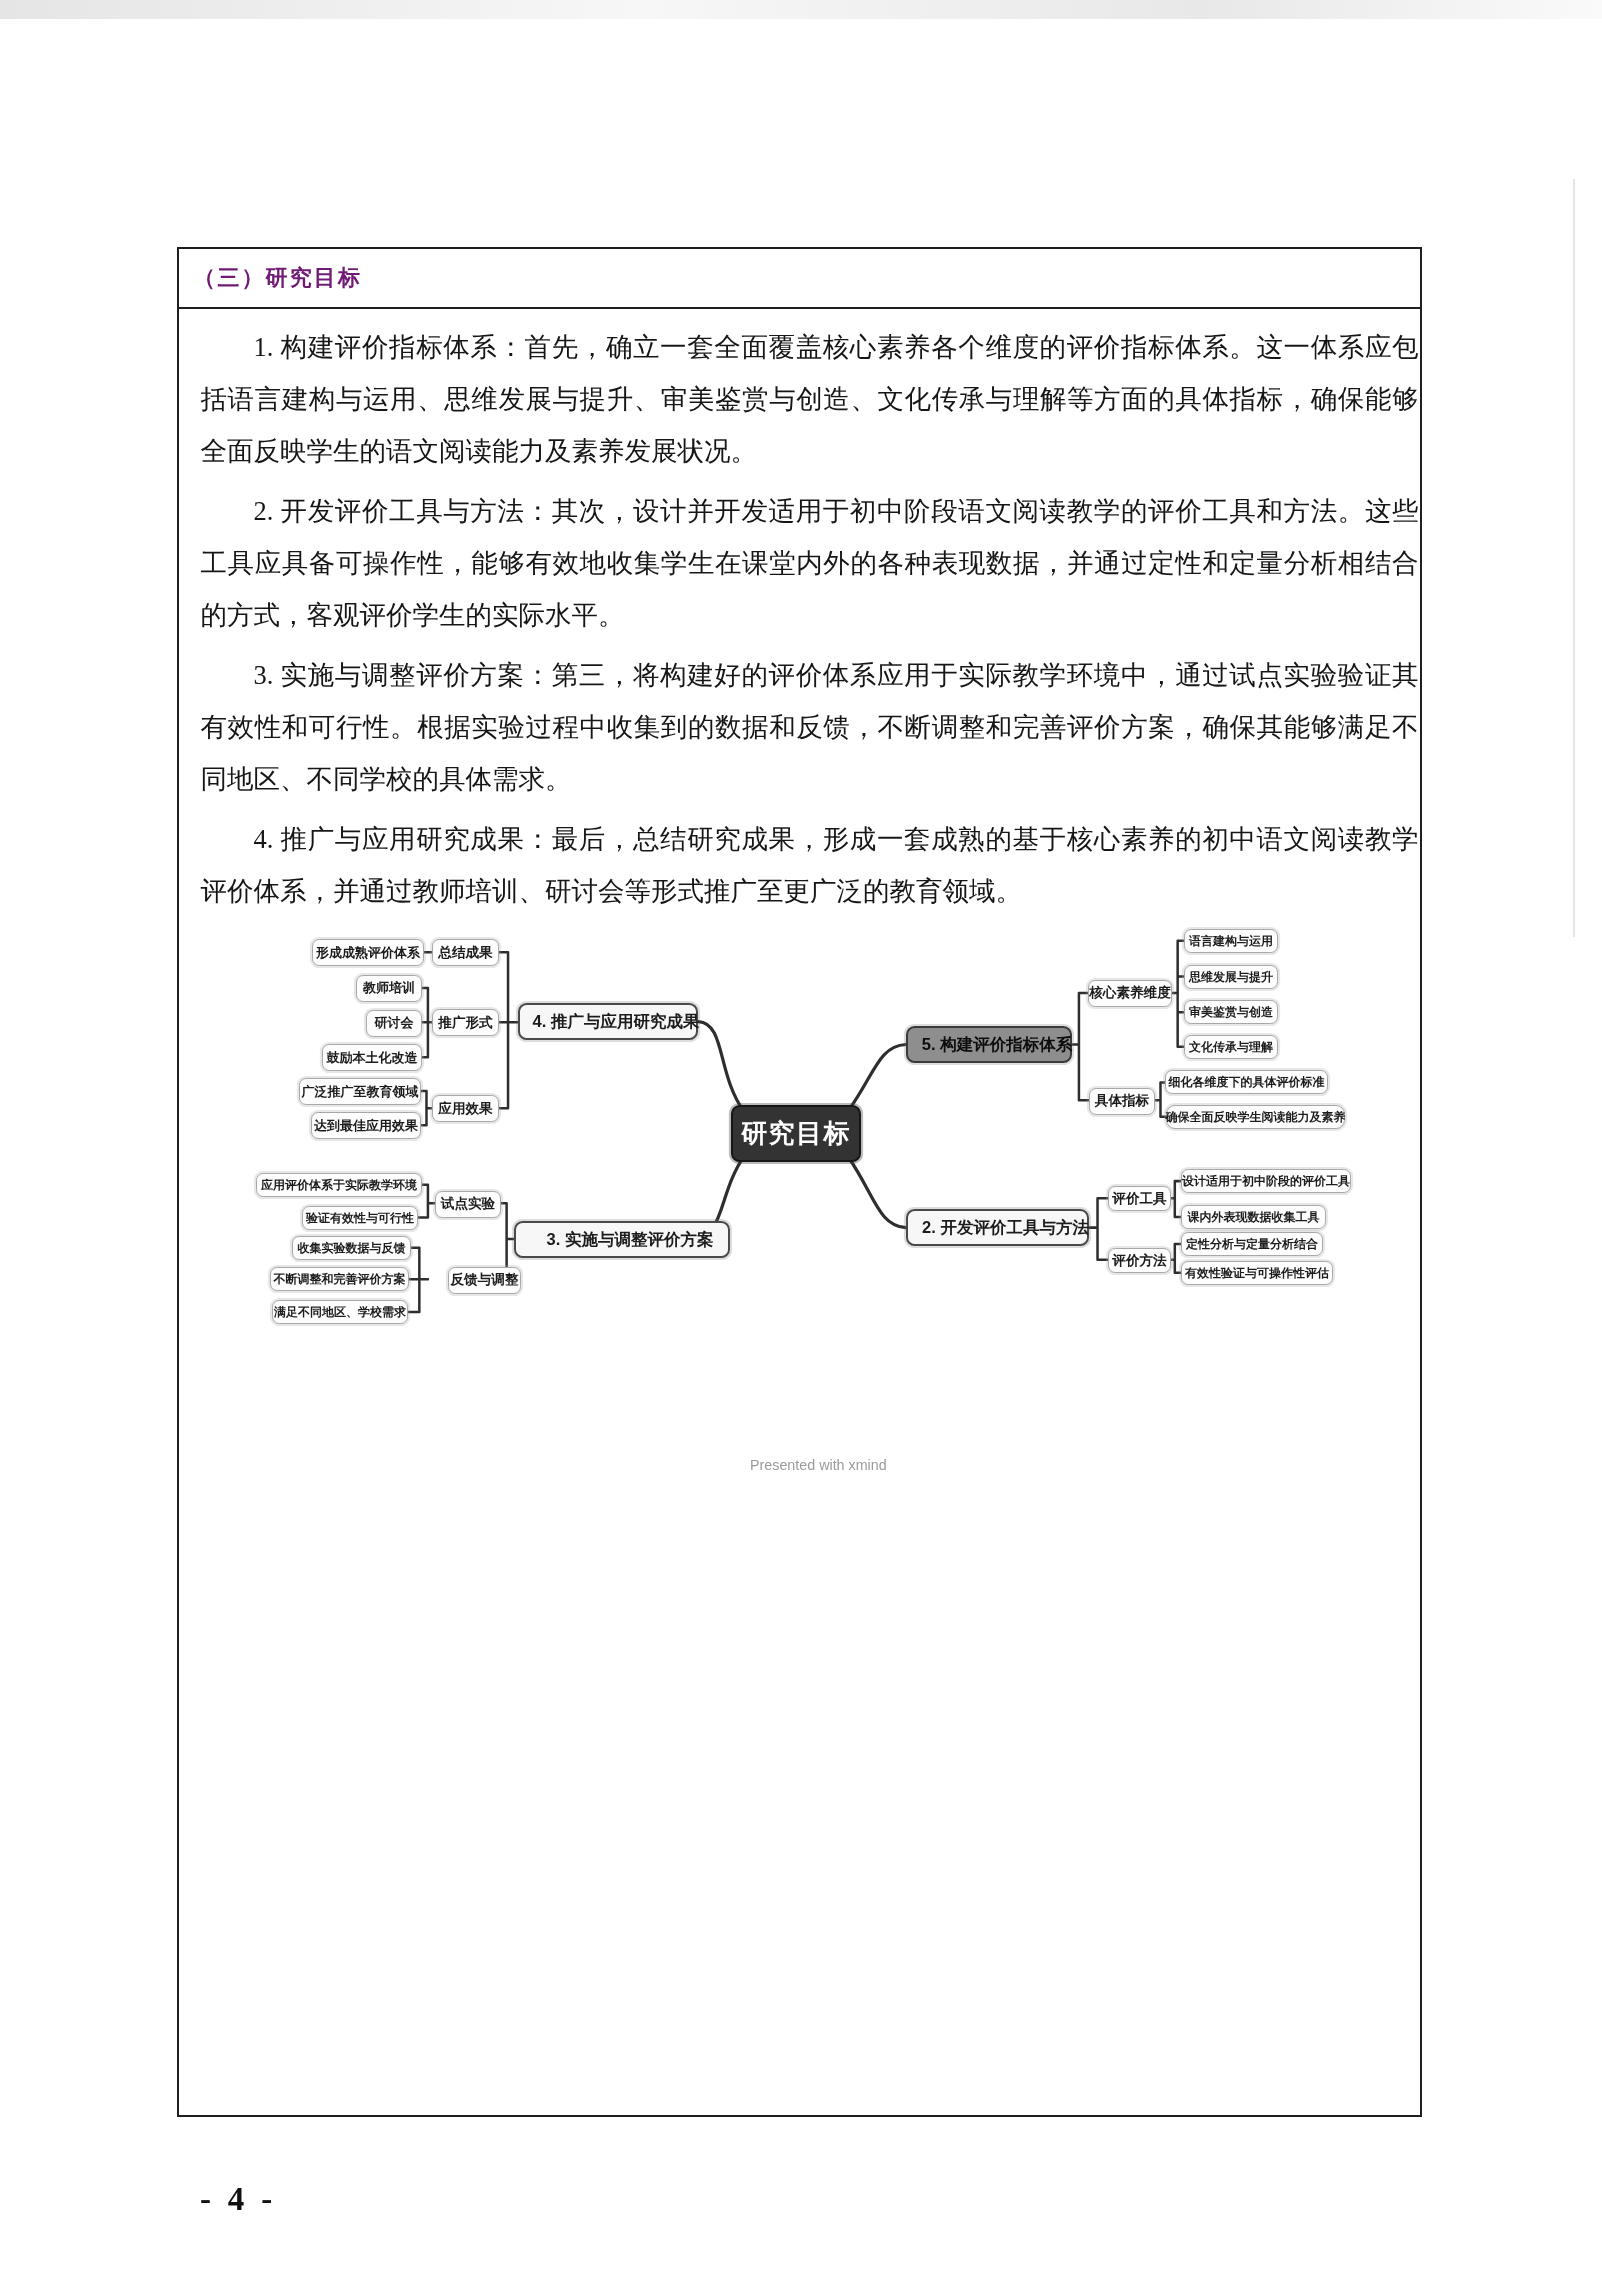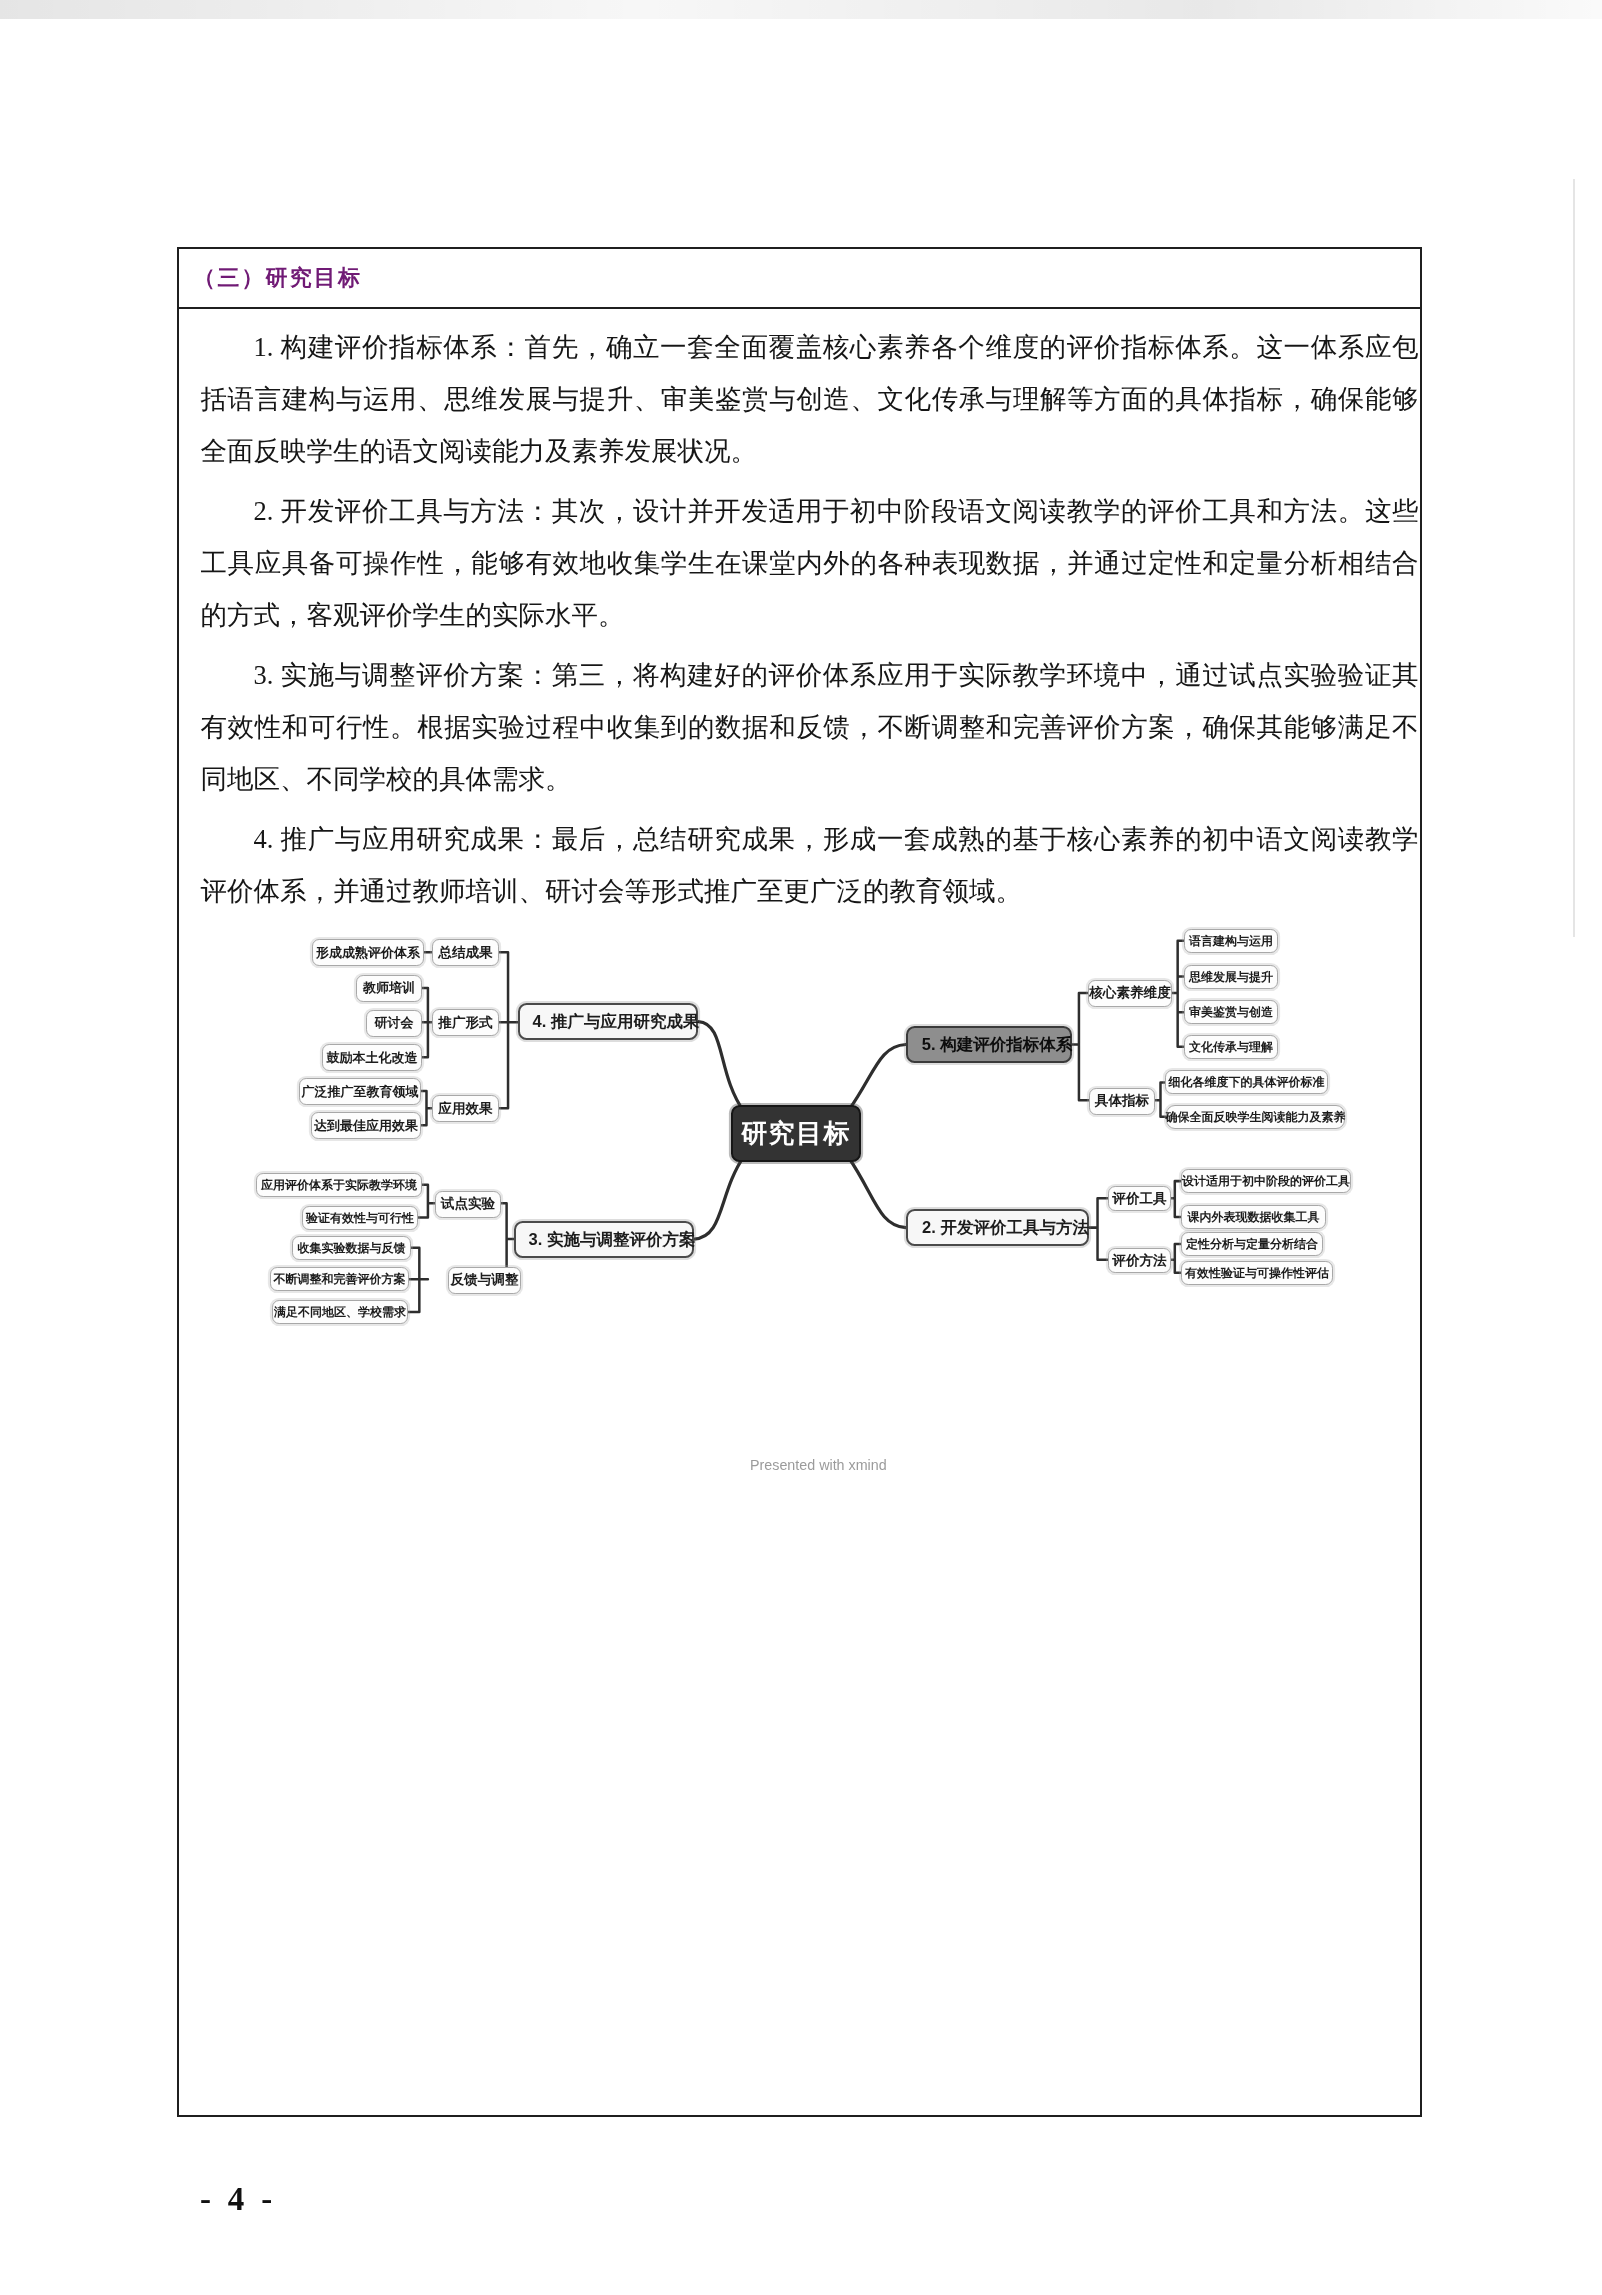--- a/index.html
+++ b/index.html
@@ -99,21 +99,21 @@
 <div class="mm-node f17" style="left:1166px;top:1105px;width:179px;height:24px;border-radius:9px;">确保全面反映学生阅读能力及素养</div>
 
 <div class="mm-node mainbox" style="left:906px;top:1209px;width:183px;height:37px;">2. 开发评价工具与方法</div>
 <div class="mm-node grp" style="left:1108px;top:1186px;width:63px;height:25px;">评价工具</div>
 <div class="mm-node f17" style="left:1181px;top:1169px;width:170px;height:24px;">设计适用于初中阶段的评价工具</div>
 <div class="mm-node f17" style="left:1181px;top:1205px;width:145px;height:24px;">课内外表现数据收集工具</div>
 <div class="mm-node grp" style="left:1108px;top:1248px;width:63px;height:25px;">评价方法</div>
 <div class="mm-node f17" style="left:1181px;top:1232px;width:142px;height:24px;">定性分析与定量分析结合</div>
 <div class="mm-node f17" style="left:1181px;top:1261px;width:152px;height:24px;">有效性验证与可操作性评估</div>
 
-<div class="mm-node mainbox" style="left:514px;top:1221px;width:180px;height:37px;">3. 实施与调整评价方案</div>
+<div class="mm-node mainbox" style="left:514px;top:1221px;width:216px;height:37px;">3. 实施与调整评价方案</div>
 <div class="mm-node grp" style="left:435px;top:1191px;width:66px;height:26.5px;">试点实验</div>
 <div class="mm-node f17" style="left:256px;top:1173px;width:166px;height:24px;">应用评价体系于实际教学环境</div>
 <div class="mm-node f17" style="left:302px;top:1206px;width:116px;height:24px;">验证有效性与可行性</div>
 <div class="mm-node grp" style="left:448px;top:1267px;width:73px;height:26.5px;">反馈与调整</div>
 <div class="mm-node f17" style="left:292px;top:1236px;width:119px;height:24px;">收集实验数据与反馈</div>
 <div class="mm-node f17" style="left:270px;top:1267px;width:139px;height:24px;">不断调整和完善评价方案</div>
 <div class="mm-node f17" style="left:272px;top:1300px;width:136px;height:24px;">满足不同地区、学校需求</div>
 
 <div class="mm-node mainbox" style="left:518px;top:1003px;width:180px;height:37px;">4. 推广与应用研究成果</div>
 <div class="mm-node grp" style="left:432px;top:939px;width:67px;height:27px;">总结成果</div>

